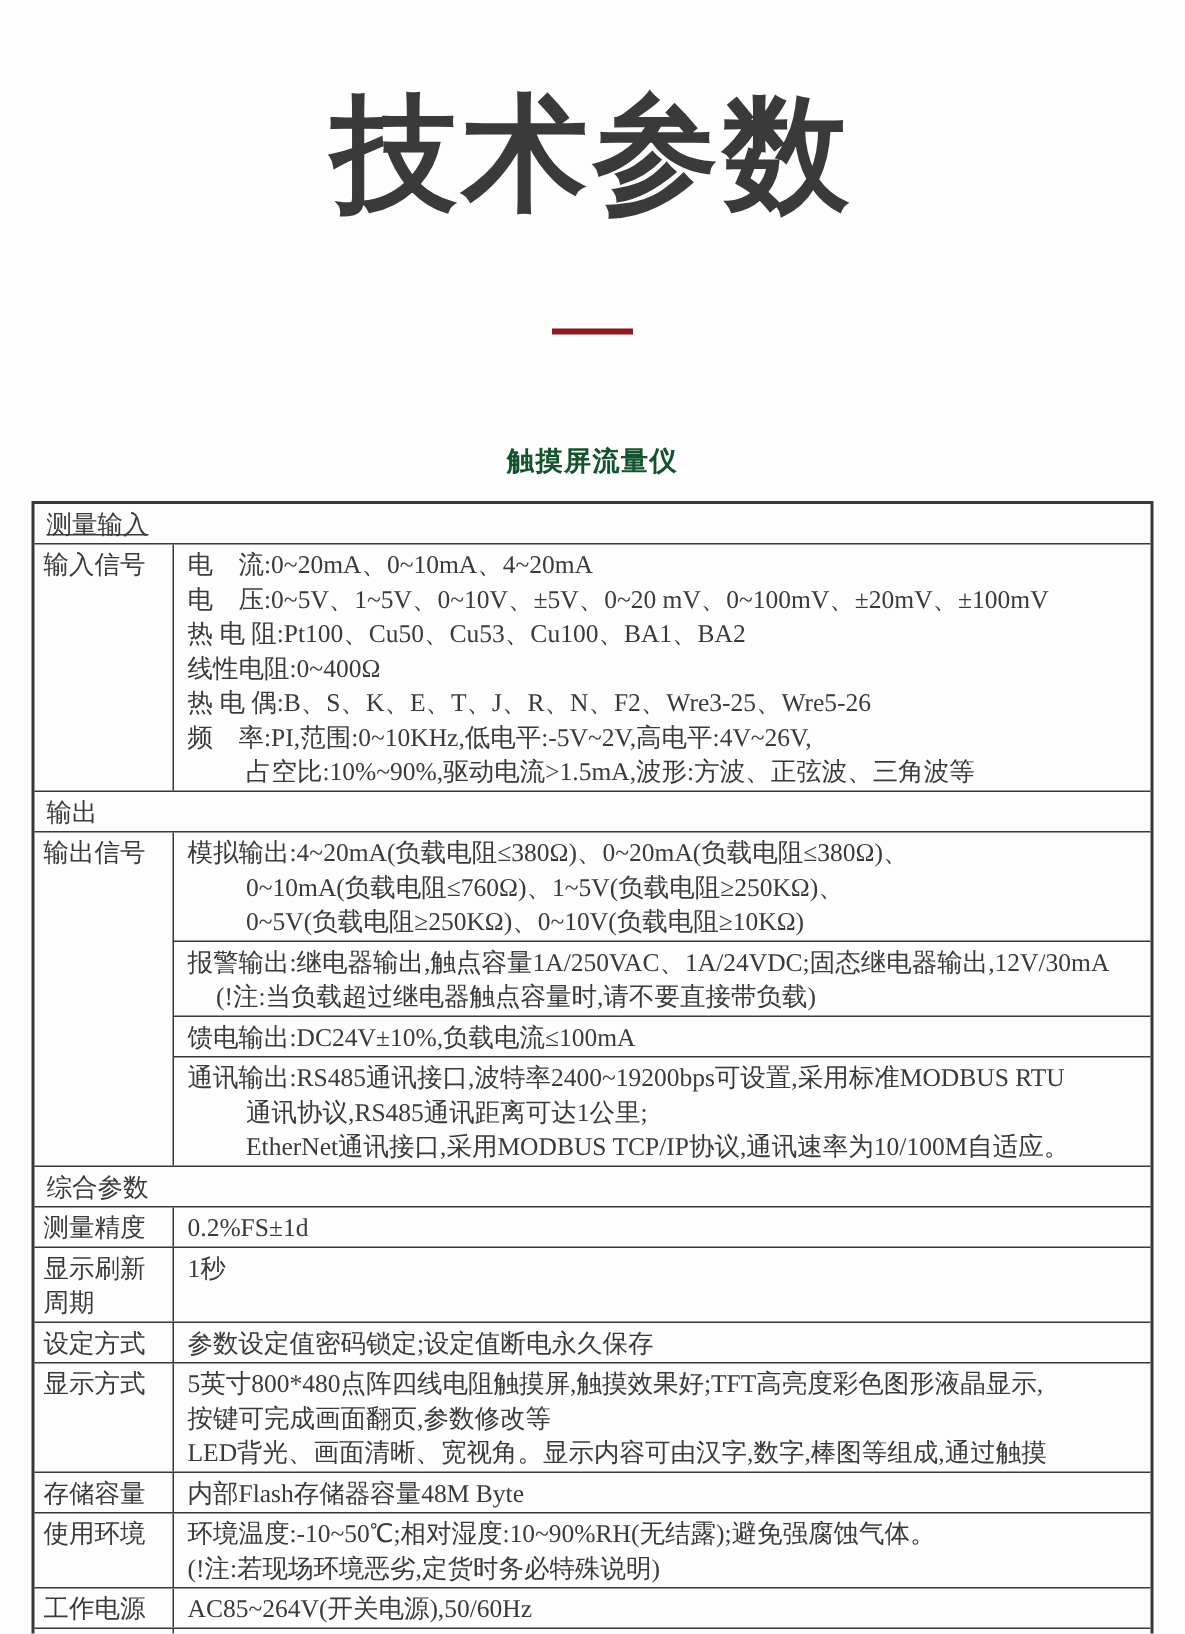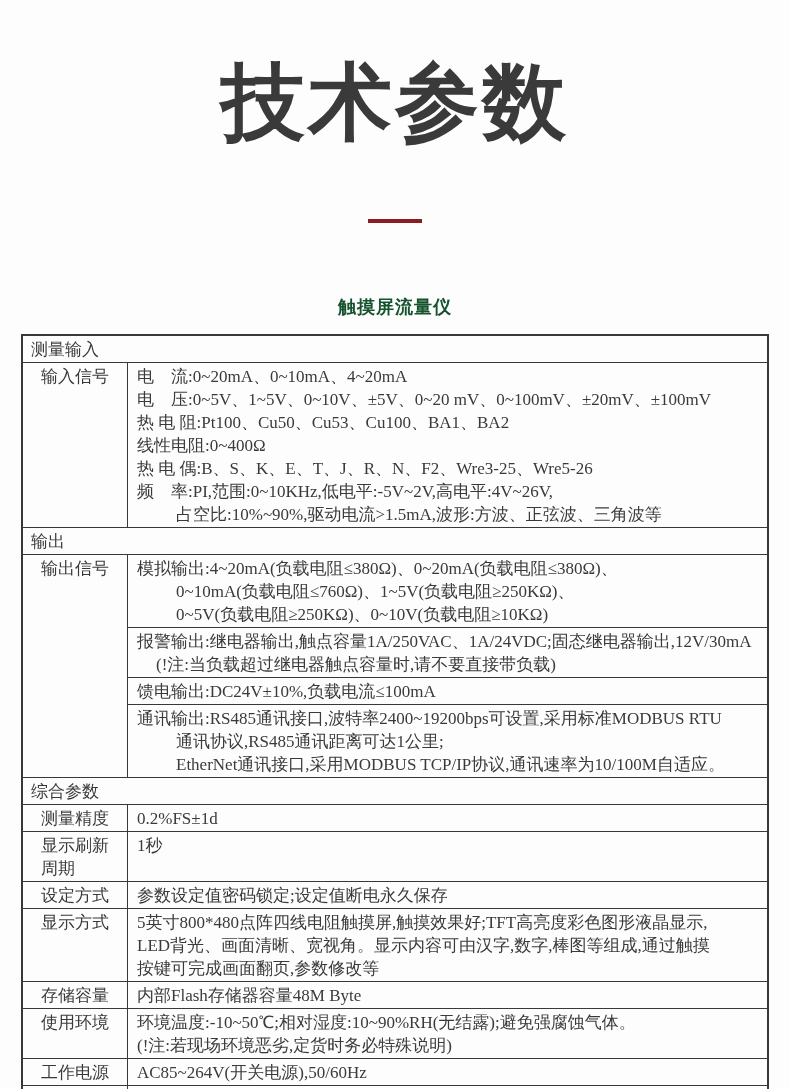--- a/index.html
+++ b/index.html
@@ -39,34 +39,33 @@
     color:#14532d;
     letter-spacing:1px;
   }
   .spec-table{
     margin:10px 21px 0;
     border:2px solid var(--border);
     background:var(--bg);
     font-size:17px;
   }
   .trow{display:flex;border-top:1.5px solid var(--border);}
-  .trow:first-child{border-top:none;}
+  .trow:first-child{border-top:none;text-decoration:underline;}
   .trow.section{
     display:block;
     padding:2px 8px 1px;
     line-height:23px;
   }
   .cell{min-height:25px;}
   .cell.label{
     width:93px;
     flex:none;
     border-right:1.5px solid var(--border);
     padding:2px 6px 1px;
     line-height:23px;
-    margin-left:12px;
   }
   .cell.content{flex:1;display:flex;flex-direction:column;}
   .block{
     padding:2px 4px 1px 9px;
     border-top:1.5px solid var(--border);
     flex:1;
   }
   .block:first-child{border-top:none;}
   .line{line-height:23px;white-space:nowrap;font-family:Liberation Serif, serif;}
   .ind1{padding-left:19px;}
@@ -143,22 +142,22 @@
           <div class="block">
             <div class="line ind0">参数设定值密码锁定;设定值断电永久保存</div>
           </div>
         </div>
       </div>
       <div class="trow">
         <div class="cell label">显示方式</div>
         <div class="cell content">
           <div class="block">
             <div class="line ind0">5英寸800*480点阵四线电阻触摸屏,触摸效果好;TFT高亮度彩色图形液晶显示,</div>
+            <div class="line ind0">按键可完成画面翻页,参数修改等</div>
             <div class="line ind0">LED背光、画面清晰、宽视角。显示内容可由汉字,数字,棒图等组成,通过触摸</div>
-            <div class="line ind0">按键可完成画面翻页,参数修改等</div>
           </div>
         </div>
       </div>
       <div class="trow">
         <div class="cell label">存储容量</div>
         <div class="cell content">
           <div class="block">
             <div class="line ind0">内部Flash存储器容量48M Byte</div>
           </div>
         </div>

